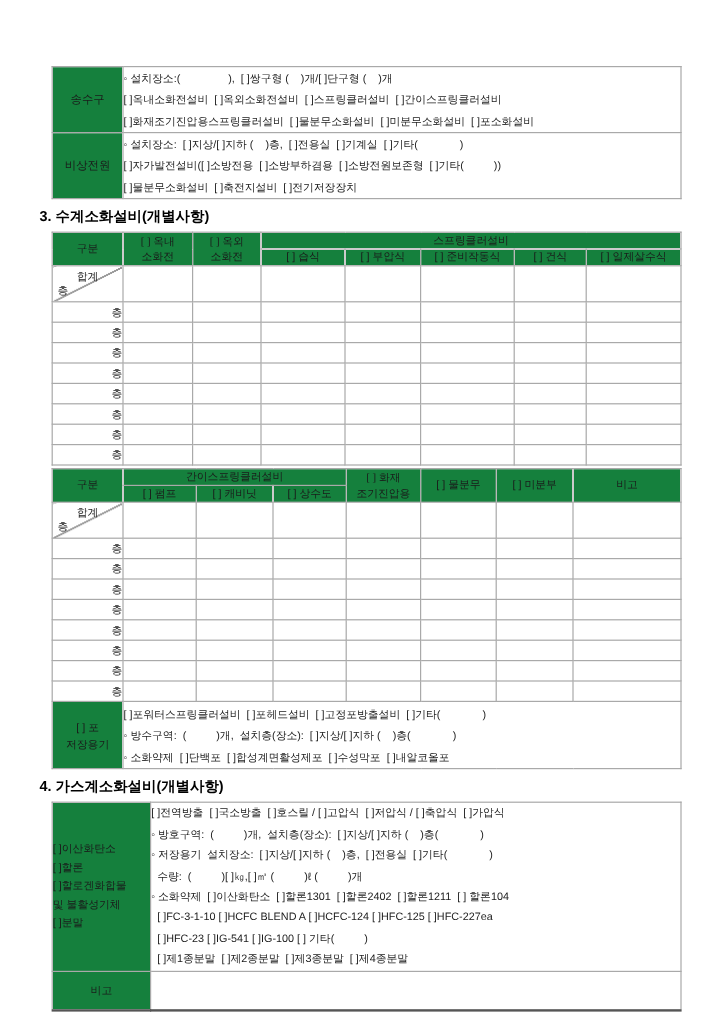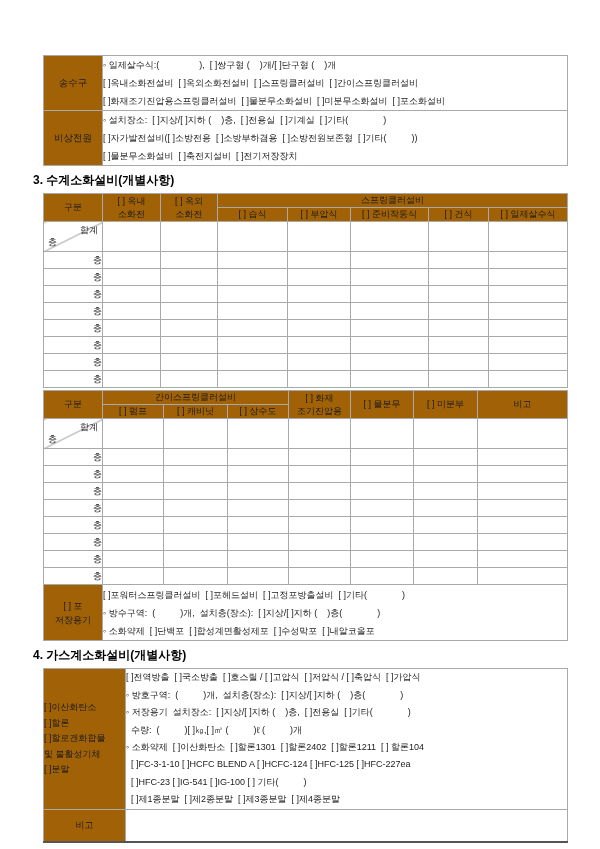--- a/index.html
+++ b/index.html
@@ -9,38 +9,38 @@
     font-size:9px; color:#1a1a1a;
   }
   .t {
     border-collapse:collapse; table-layout:fixed; width:524px; margin-left:43px;
     border:1.5px solid #7a7a7a;
   }
   .t td {
     border:1px solid #a9a9a9; padding:0; vertical-align:middle;
     overflow:hidden;
   }
-  .shade { background:#a16207; text-align:center; }
+  .shade { background:#15803d; text-align:center; }
   .content { padding-left:5px; text-align:left; }
   .line { white-space:pre; line-height:18px; }
   .t-top { margin-top:55px; }
   .t-top td { height:54px; }
   .t-top .label { font-size:9.5px; }
   .hrow td { height:13px; text-align:center; line-height:13px; }
-  .hrow .hline { line-height:13px; }
+  .hrow .hline { line-height:13px;font-family:Liberation Serif, serif; }
   .sumrow td { height:29px; }
   .frow td { height:16px; }
   .floor { text-align:right; padding-right:8px; }
   .diag {
     position:relative;
     background:linear-gradient(to bottom right,
       transparent calc(50% - 0.6px), #9a9a9a calc(50% - 0.6px),
       #9a9a9a calc(50% + 0.6px), transparent calc(50% + 0.6px));
   }
-  .diag .tr-lab { position:absolute; top:2px; right:4px; }
+  .diag .tr-lab { position:absolute; top:2px; right:20px; }
   .diag .bl-lab { position:absolute; bottom:2px; left:4px; }
   .heading { font-size:12px; font-weight:bold; color:#000; margin:6px 0 4px 33px; }
   .t2 { margin-top:2px; }
   .foamrow td { height:55px;margin-top:36px; }
   .foamlabel { line-height:14px; }
   .t3 { border-bottom:2px solid #555; }
   .mainrow td { height:140px;margin-top:20px; }
   .gasleft { line-height:15.5px; text-align:left; padding-left:4px; }
   .gascontent .line { line-height:17.4px; }
   .remarkrow td { height:31px; }
@@ -54,21 +54,21 @@
 
 <table class="t t-top">
   <colgroup>
       <col style="width:59px">
       <col style="width:465px">
     </colgroup>
   <tbody>
       <tr>
     <td class="shade label">송수구</td>
     <td class="content">
-      <div class="line">◦ 일제살수식:(                ),  [ ]쌍구형 (    )개/[ ]단구형 (    )개</div>
+      <div class="line">◦ 설치장소:(                ),  [ ]쌍구형 (    )개/[ ]단구형 (    )개</div>
       <div class="line">[ ]옥내소화전설비  [ ]옥외소화전설비  [ ]스프링클러설비  [ ]간이스프링클러설비</div>
       <div class="line">[ ]화재조기진압용스프링클러설비  [ ]물분무소화설비  [ ]미분무소화설비  [ ]포소화설비</div>
     </td>
   </tr>
   <tr>
     <td class="shade label">비상전원</td>
     <td class="content">
       <div class="line">◦ 설치장소:  [ ]지상/[ ]지하 (    )층,  [ ]전용실  [ ]기계실  [ ]기타(              )</div>
       <div class="line">[ ]자가발전설비([ ]소방전용  [ ]소방부하겸용  [ ]소방전원보존형  [ ]기타(          ))</div>
       <div class="line">[ ]물분무소화설비  [ ]축전지설비  [ ]전기저장장치</div>

